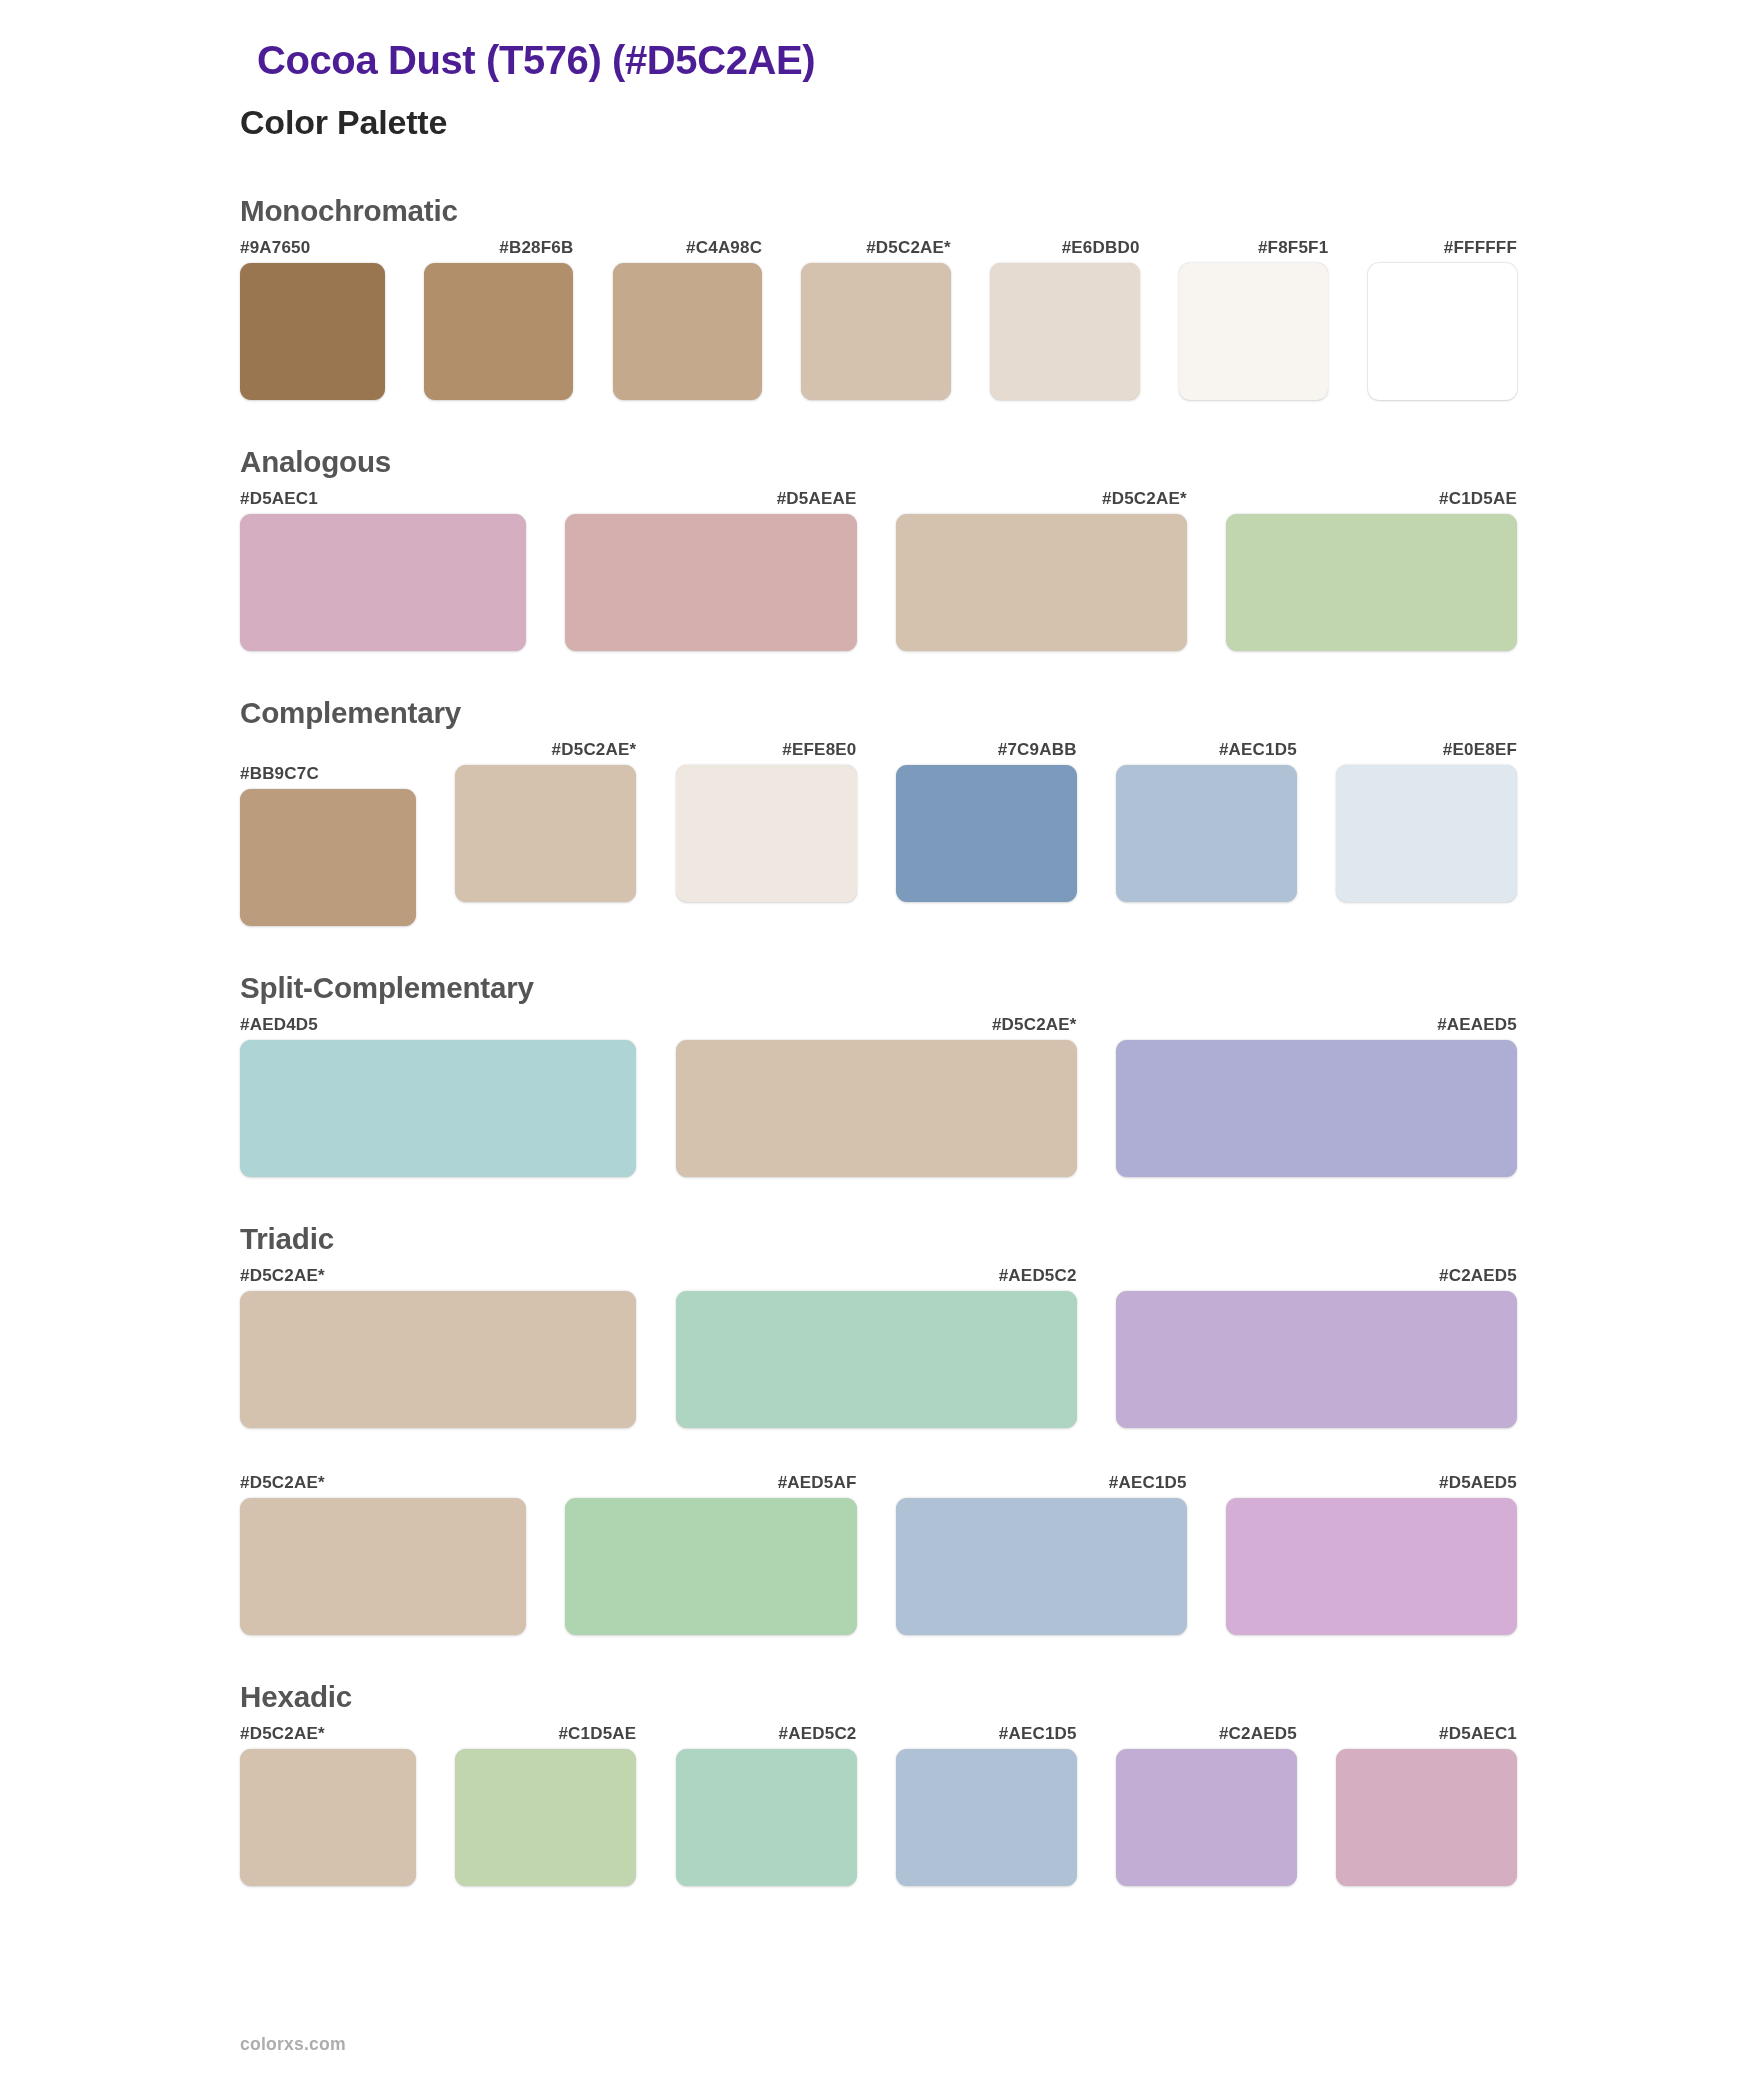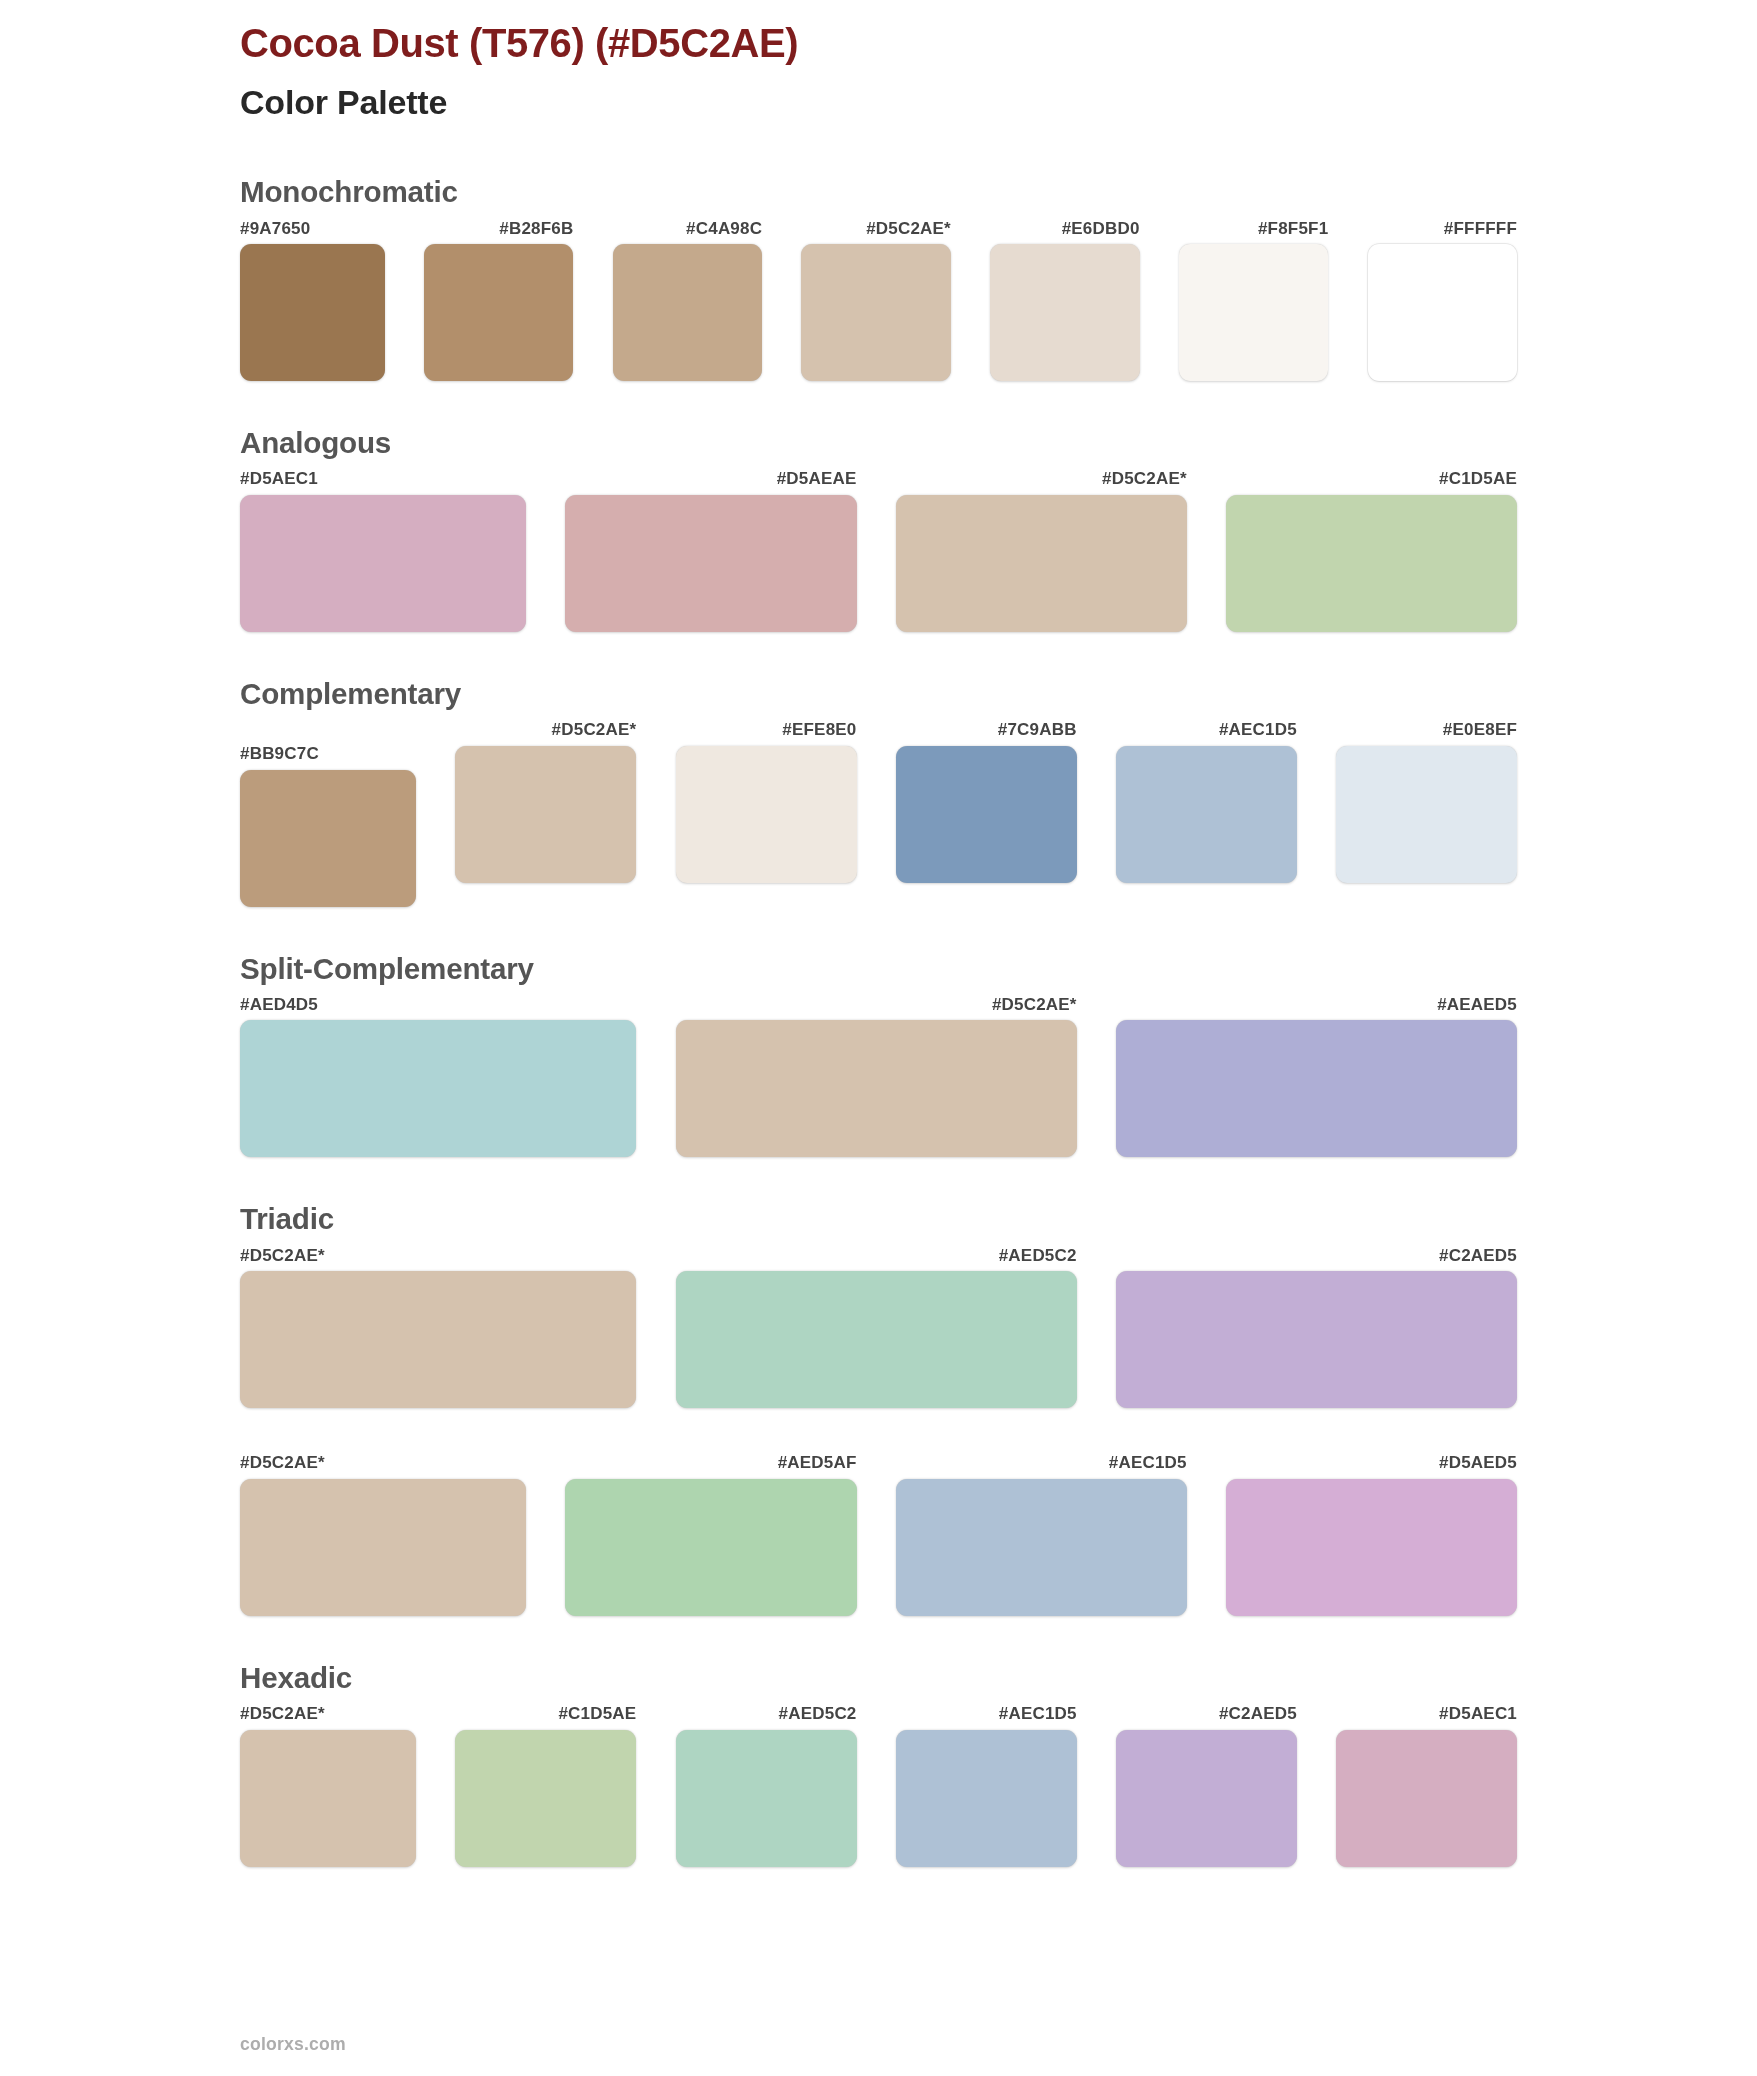--- a/index.html
+++ b/index.html
@@ -21,23 +21,23 @@
     box-sizing: border-box;
     padding: 0 240px;
   }
   
   .header {
     padding-top: 17.6px;
   }
   .page-title {
     font-size: 40px;
     font-weight: bold;
-    color: #7f1d1d;
+    color: #4c1d95;
     letter-spacing: -0.4px;
-    margin: 0;
+    margin: 17px;
     line-height: 1.25;
   }
   .page-subtitle {
     font-size: 34px;
     font-weight: bold;
     color: #282828;
     letter-spacing: -0.2px;
     margin: 14.4px 0 0 0;
     line-height: 1.2;
   }

